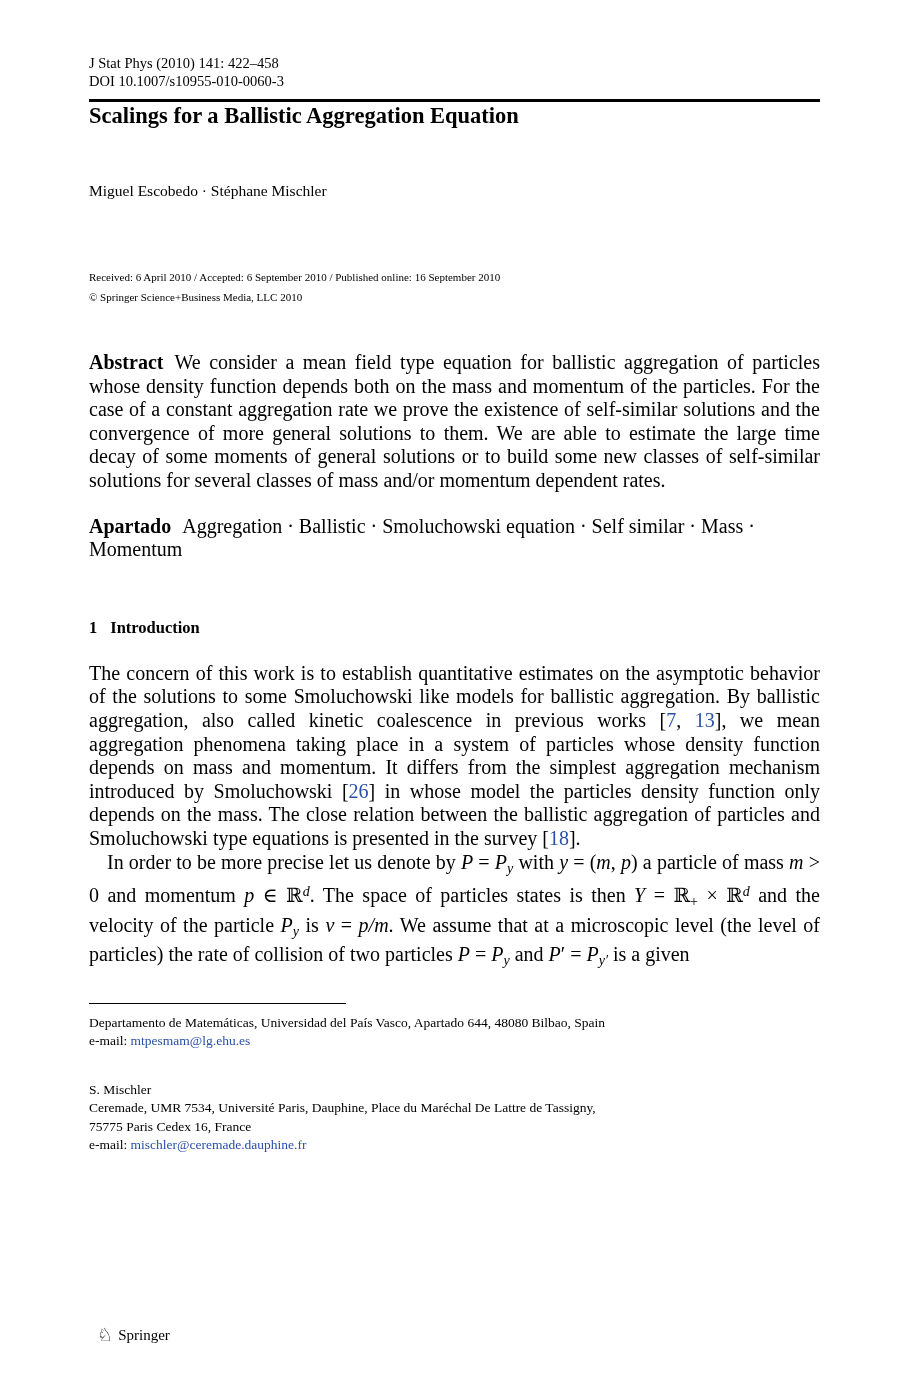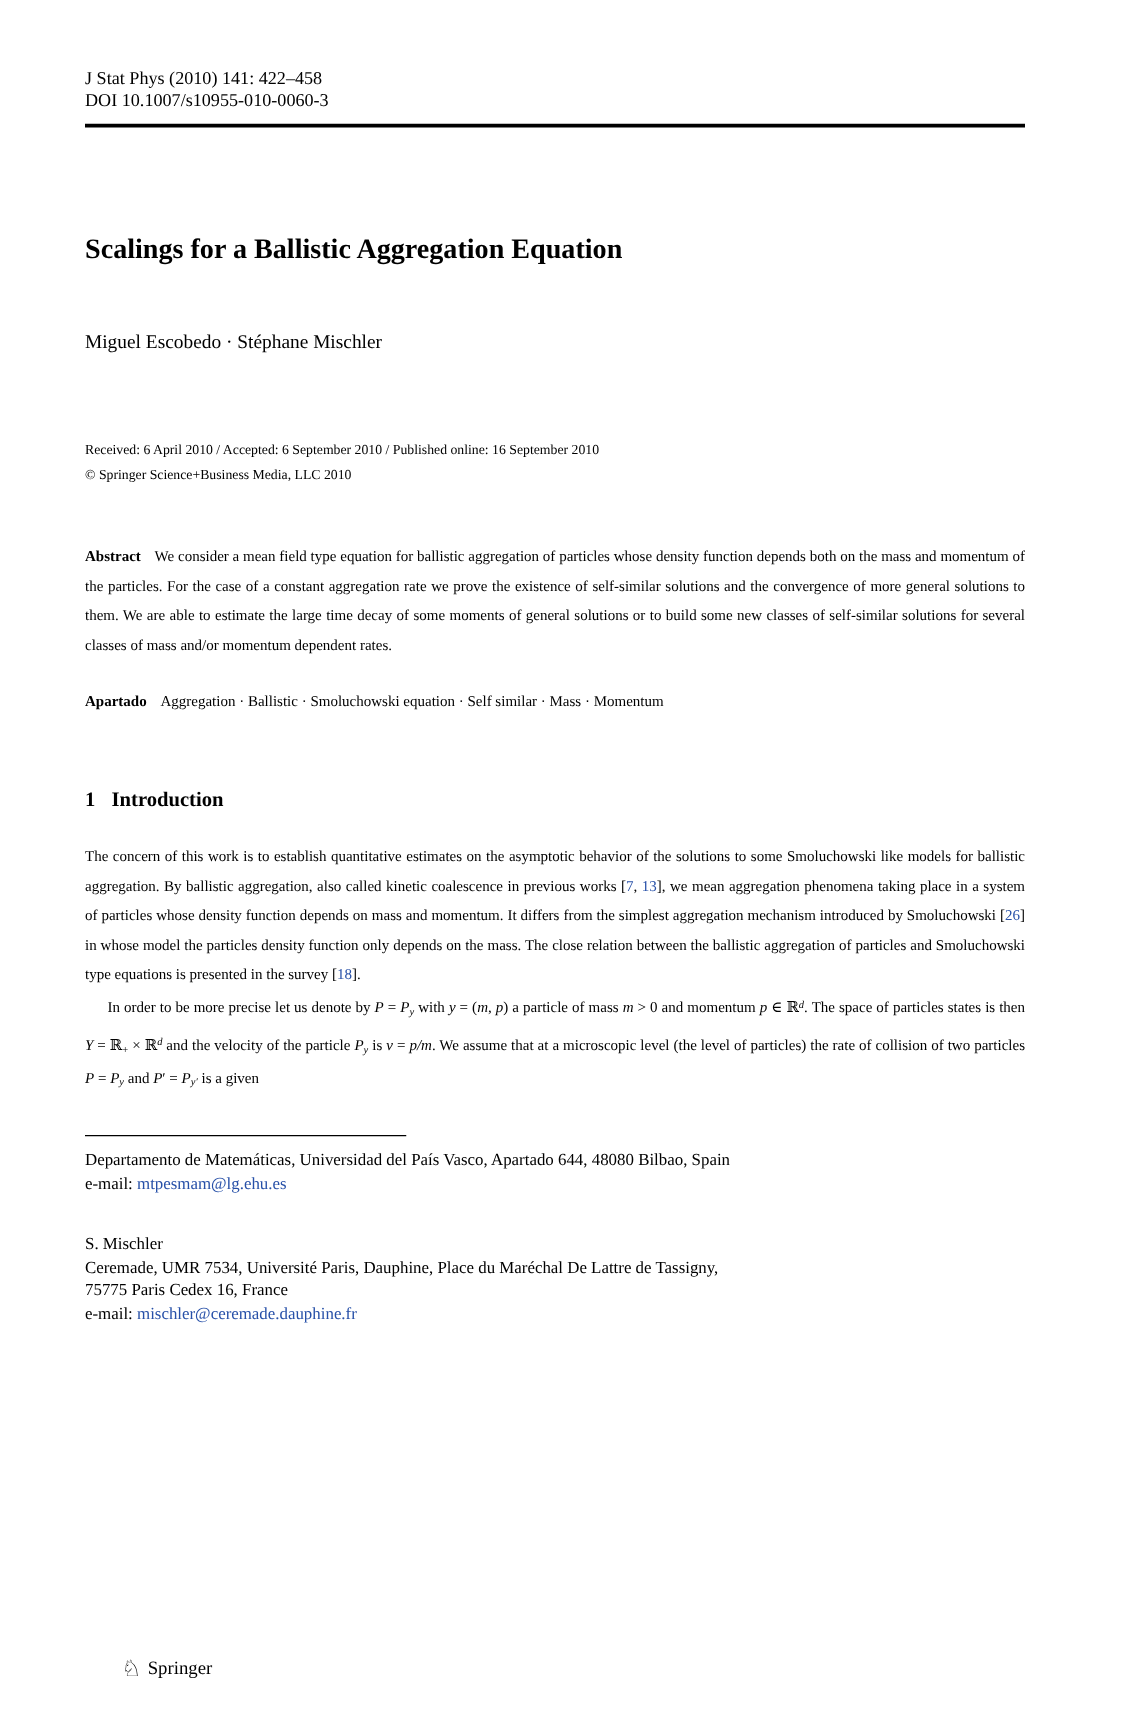--- a/index.html
+++ b/index.html
@@ -2,28 +2,28 @@
 <html><head>
 <meta charset="utf-8">
 <style>
   :root{ --link:#2750a8; --ink:#000000; }
   *{ margin:0; padding:0; box-sizing:border-box; }
   html,body{ background:#ffffff; }
   body{ font-family:"Liberation Serif","DejaVu Serif",serif; color:var(--ink); }
   .page{
     position:relative; width:916px; height:1388px; margin:0 auto;
     background:#ffffff; overflow:hidden;
-    padding:55px 96px 0 68px;
+    padding:55px 96px 0 89px;
   }
   .head{ font-size:14.5px; line-height:17.5px; }
   .head-rule{ height:3px; background:#000; margin-top:9px; }
-  .title{ margin-top:83px; font-size:22.5px; line-height:28px; font-weight:bold; }
+  .title{ font-size:22.5px; line-height:28px; font-weight:bold; }
   .authors{ margin-top:52px; font-size:15.5px; font-weight:normal; }
   .history{ margin-top:68px; font-size:11px; line-height:19.5px; }
-  .para{ font-size:12px; line-height:23.6px; text-align:justify; }
+  .para{ font-size:20px; line-height:23.6px; text-align:justify; }
   .abstract{ margin-top:44px; }
   .keywords{ margin-top:22px; text-align:left; }
   .runin{ font-weight:bold; margin-right:11px; }
   .section{ margin-top:56px; font-size:16.5px; font-weight:bold; }
   .sec-title{ margin-left:13px; }
   .body-par{ margin-top:24px; }
   .body-par + .body-par{ margin-top:0; }
   .indent{ text-indent:18px; }
   .seg-i{ font-style:italic; }
   .seg-isub{ font-style:italic; font-size:0.7em; vertical-align:-0.28em; }

